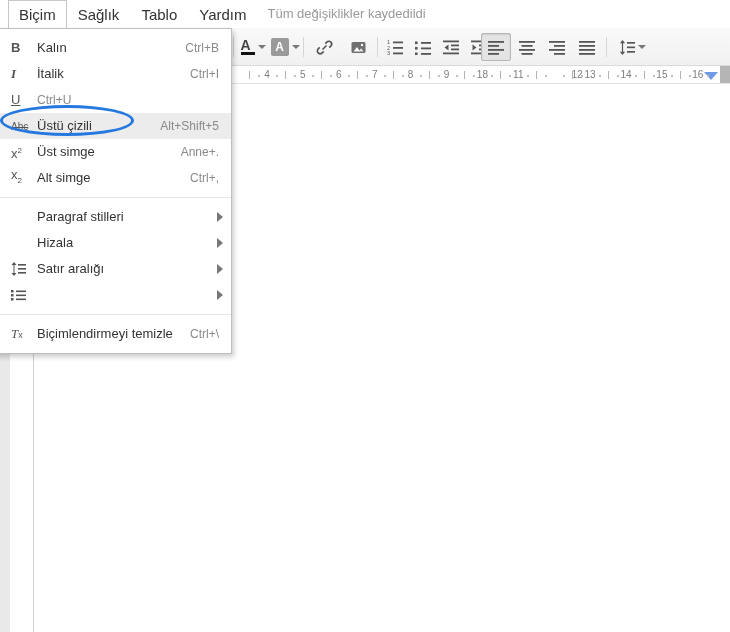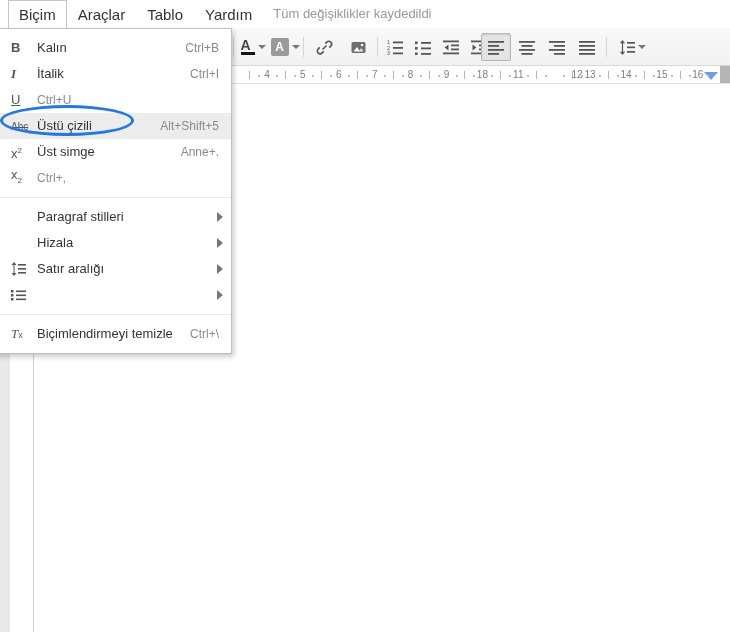--- a/index.html
+++ b/index.html
@@ -96,21 +96,21 @@
       <div class="docline just" style="left: 124px; width: 588px; top: 465px;">Nerede olursa olsun günlük yaşamı düzenleyen bazı temel kuralların</div>
       <div class="docline just" style="left: 124px; width: 588px; top: 490px;">bilinerek uygulanması, sağlığın korunmasını ve diğer bireylerle</div>
       <div class="docline just" style="left: 124px; width: 588px; top: 515px;">paylaştığımız yaşamı kolaylaştırır. Bu kurallardan en önemli bazıları</div>
       <div class="docline just" style="left: 124px; width: 588px; top: 540px;">temizlik, sağlıklı beslenme, bedensel ve zihinsel çalışma, düzenli yaşam,</div>
       <div class="docline just" style="left: 124px; width: 588px; top: 565px;">sigara, alkol, uyarıcı ve uyuşturucu maddelerden uzak durma, kazalardan</div>
       <div class="docline just" style="left: 124px; width: 588px; top: 590px;">korunma, sorunlarla başa çıkmada doğru ve uygun yöntemler</div>
       <div class="docline" style="left: 124px; font-size: 14.6px; top: 615px;">kullanmadır.</div>
     </div>
 
   <div class="menubar">
-    <span class="mb-item open">Biçim</span><span class="mb-item">Araçlar</span><span class="mb-item">Tablo</span><span class="mb-item">Yardım</span><span class="mb-status">Tüm değişiklikler kaydedildi</span>
+    <span class="mb-item open">Biçim</span><span class="mb-item">Sağlık</span><span class="mb-item">Tablo</span><span class="mb-item">Yardım</span><span class="mb-status">Tüm değişiklikler kaydedildi</span>
   </div>
 
   <div class="toolbar" id="toolbar">
       <div class="tb-sep" style="left: 233px;"></div>
       <div class="tb-btn" style="left: 238px; width: 30px;">
         <span class="tb-A">A<span class="bar" style="width:14px"></span></span>
         <span class="caret"></span>
       </div>
       <div class="tb-btn" style="left: 270px; width: 30px;">
         <span class="tb-hl">A</span>
@@ -313,20 +313,21 @@
         <span class="mi-label">Üstü çizili</span>
         <span class="mi-shortcut">Alt+Shift+5</span>
       </div>
       <div class="menu-item">
         <span class="mi-icon"><span>x<sup>2</sup></span></span>
         <span class="mi-label">Üst simge</span>
         <span class="mi-shortcut">Anne+.</span>
       </div>
       <div class="menu-item">
         <span class="mi-icon"><span>x<sub>2</sub></span></span>
+        <span class="mi-label">Alt simge</span>
         <span class="mi-shortcut">Ctrl+,</span>
       </div>
       <div class="menu-sep"></div>
       <div class="menu-item">
         <span class="mi-icon"></span>
         <span class="mi-label">Paragraf stilleri</span>
         <span class="mi-arrow"></span>
       </div>
       <div class="menu-item">
         <span class="mi-icon"></span>

